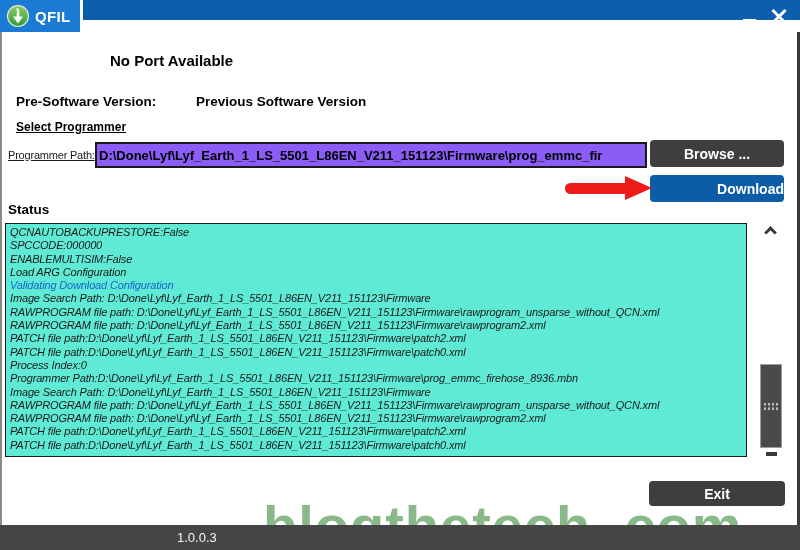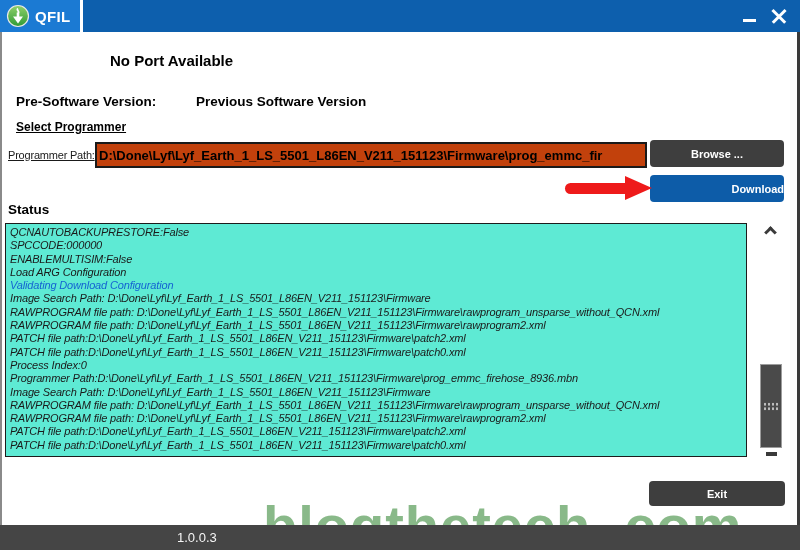--- a/index.html
+++ b/index.html
@@ -2,21 +2,21 @@
 <html><head>
 <meta charset="utf-8">
 <style>
   * { margin:0; padding:0; box-sizing:border-box; }
   html,body { background:#fff; }
   .window {
     position:relative; width:800px; height:550px; overflow:hidden;
     background:#fff; font-family:"Liberation Sans", sans-serif; color:#000;
   }
   
-  .titlebar { position:absolute; left:0; top:0; width:800px; height:32px; background:#0d5fad; }
+  .titlebar { position:absolute; left:0; top:0; width:800px; height:20px; background:#0d5fad; }
   .titlebar-left { position:absolute; left:0; top:0; width:80px; height:32px; background:#1b7ad3; display:flex; align-items:center; }
   .titlebar-sep { position:absolute; left:80px; top:0; width:3px; height:32px; background:#fff; }
   .logo { margin-left:6px; width:24px; height:24px; display:block; }
   .app-title { color:#fff; font-weight:bold; font-size:15px; margin-left:5px; letter-spacing:0.3px; }
   .win-btn { position:absolute; top:0; height:32px; display:flex; align-items:center; justify-content:center; cursor:pointer; }
   .btn-min { right:38px; width:26px; }
   .min-glyph { width:13px; height:3px; background:#fff; margin-top:8px; }
   .btn-close { right:6px; width:30px; }
   .x-glyph { position:relative; width:20px; height:20px; }
   .x-glyph span { position:absolute; left:1px; top:9px; width:18px; height:2.5px; background:#fff; }
@@ -29,25 +29,25 @@
   .no-port { position:absolute; left:110px; top:52px; font-size:15px; font-weight:bold; }
   .pre-label { position:absolute; left:16px; top:94px; font-size:13.5px; font-weight:bold;text-align:right; }
   .pre-value { position:absolute; left:196px; top:94px; font-size:13.5px; font-weight:bold; }
   .select-programmer { position:absolute; left:16px; top:120px; font-size:12px; font-weight:bold;text-decoration:underline; }
   
   .path-label { position:absolute; left:8px; top:149px; font-size:11px; color:#1a1a1a; letter-spacing:-0.2px;text-decoration:underline; }
   .path-input {
     position:absolute; left:95px; top:142px; width:552px; height:26px;
     border:2px solid #1a1a1a; font-family:"Liberation Sans", sans-serif;
     font-size:13px; font-weight:bold; padding:0 2px; white-space:nowrap; overflow:hidden;
-    outline:none; border-radius:0; background:#c2410c;
+    outline:none; border-radius:0; background:#8b5cf6;
   }
   .btn {
     position:absolute; left:650px; width:134px; height:27px; border:none; border-radius:4px;
-    color:#fff; font-family:"Liberation Sans", sans-serif; font-weight:bold; font-size:11px;
+    color:#fff; font-family:"Liberation Sans", sans-serif; font-weight:bold; font-size:14px;
     cursor:pointer; text-align:center;
   }
   .btn-browse { top:140px; background:#3e3e3e; }
   .btn-download { top:175px; background:#0d5ca8;text-align:right; }
   .btn-exit { top:481px; height:25px; left:649px; width:136px; background:#3e3e3e; }
   
   .arrow { position:absolute; left:565px; top:176px; width:88px; height:24px; }
   .arrow-bar { position:absolute; left:0; top:7px; width:62px; height:11px; background:#ee1a1a; border-radius:6px 0 0 6px; }
   .arrow-head { position:absolute; left:60px; top:0; width:0; height:0;
     border-top:12px solid transparent; border-bottom:12px solid transparent; border-left:27px solid #ee1a1a; }

